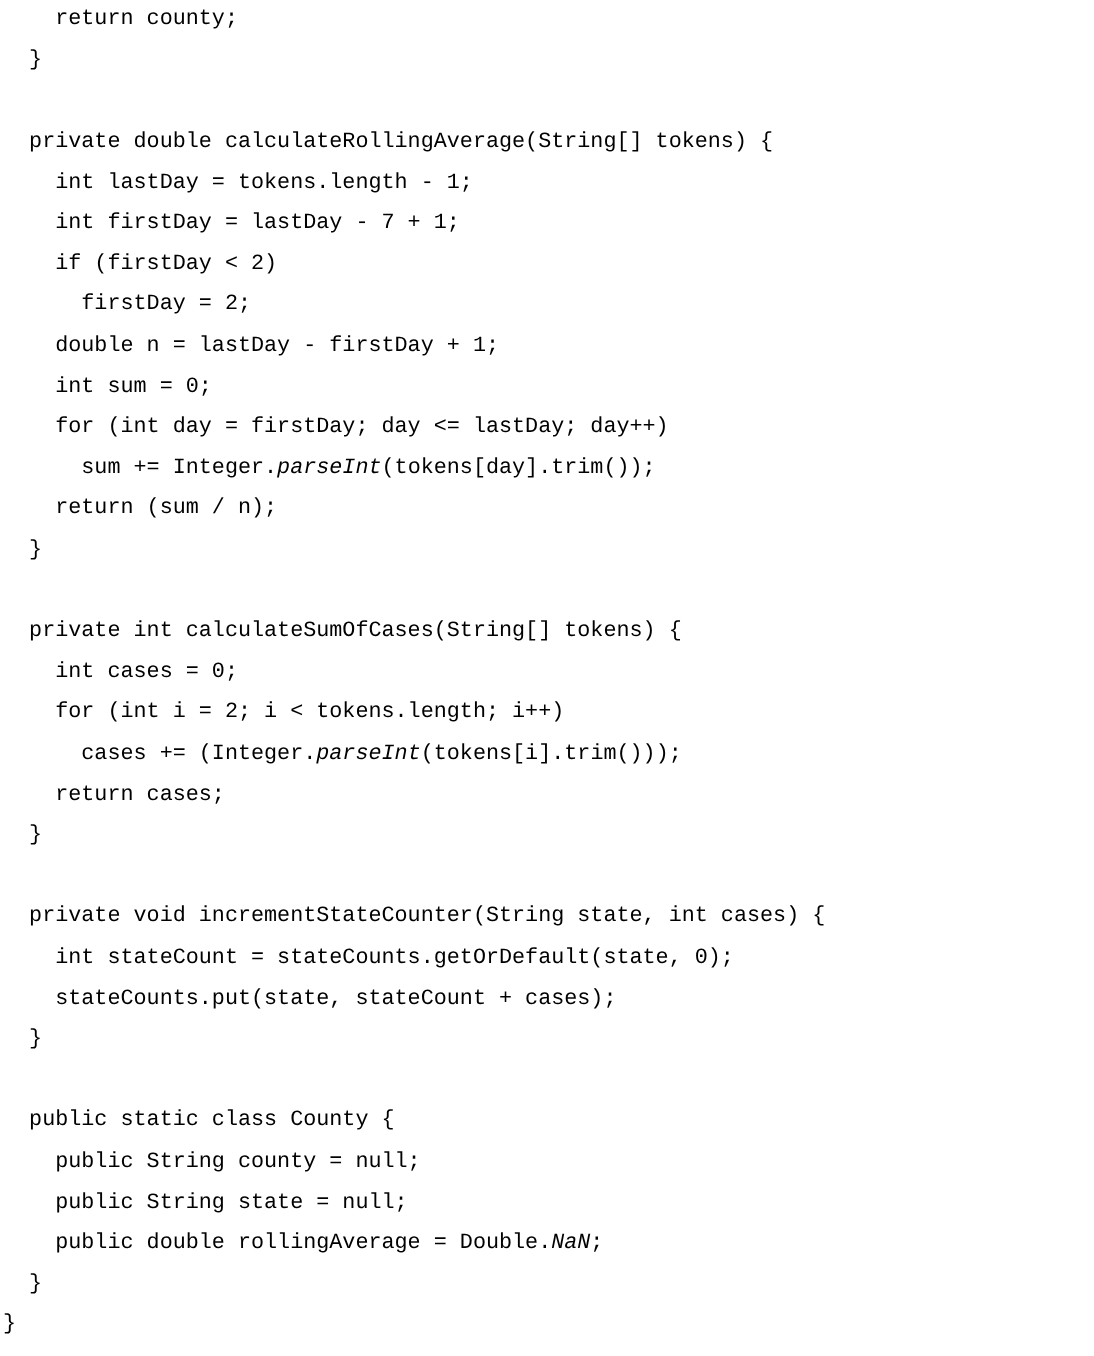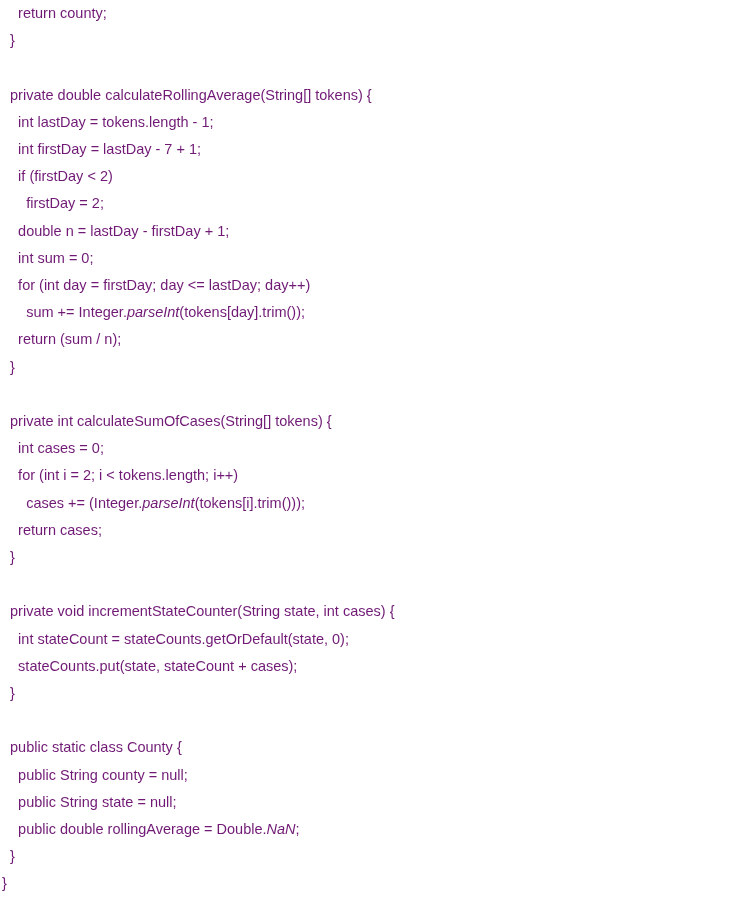--- a/index.html
+++ b/index.html
@@ -8,24 +8,24 @@
     background: #ffffff;
   }
   body {
     width: 729px;
     height: 904px;
     overflow: hidden;
     font-family: "DejaVu Sans Mono", monospace;
   }
   #code-listing {
     padding: 0px 0 0 0;
-    font-family: Liberation Sans, sans-serif;
+    font-family: Liberation Mono, monospace;
     font-size: 14.5px;
     line-height: 27.2px;
-    color: #701a75;
+    color: #000000;
     white-space: pre;
     letter-spacing: 0px;
   }
   .code-line {
     white-space: pre;
     min-height: 27.2px;
     padding-left: 2px;
   }
   .code-line em {
     font-style: italic;

